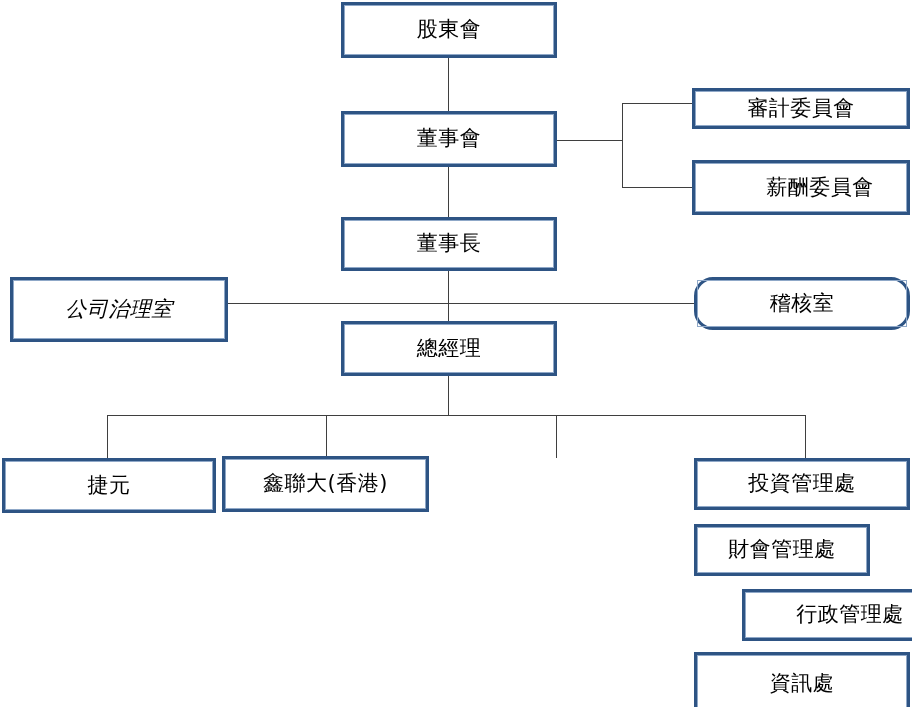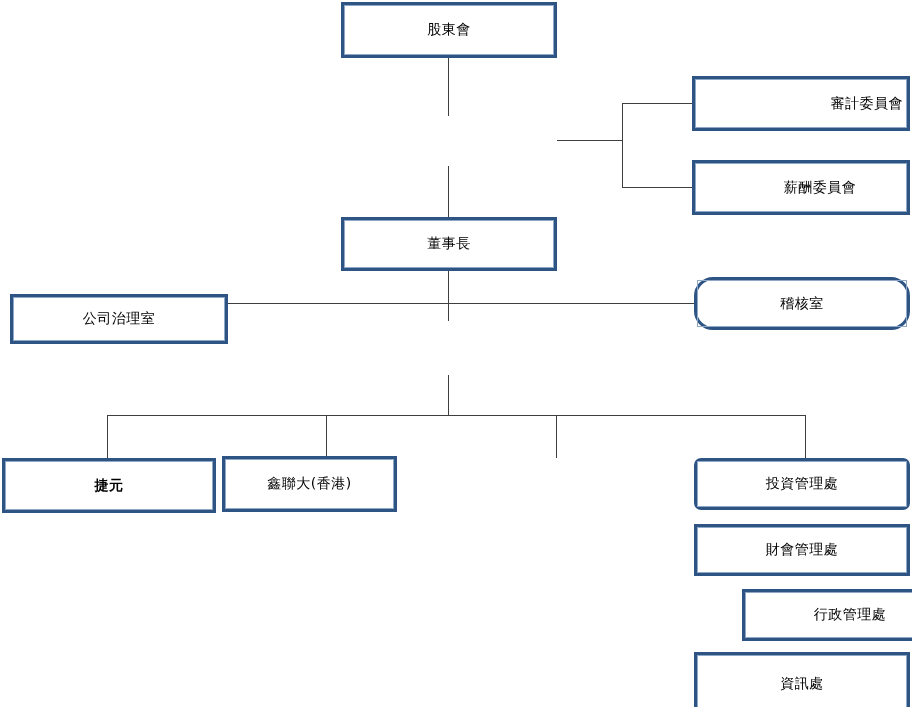--- a/index.html
+++ b/index.html
@@ -22,21 +22,21 @@
   .node {
     position: absolute;
     box-sizing: border-box;
     background: #ffffff;
     border: 3px solid #2e5484;
     display: flex;
     align-items: center;
     justify-content: center;
     text-align: center;
     color: #000000;
-    font-size: 14px;
+    font-size: 21px;
     line-height: 1.1;
     letter-spacing: 0.5px;
     white-space: nowrap;
     z-index: 3;
   }
   .node .label {
     display: block;
     padding: 0 4px;
   }
   
@@ -79,56 +79,62 @@
   <div class="line h" style="left:107px; top:415px; width:699px;"></div>
   <div class="line v" style="left:107px; top:415px; height:43px;"></div>
   <div class="line v" style="left:326px; top:415px; height:41px;"></div>
   <div class="line v" style="left:556px; top:415px; height:43px;"></div>
   <div class="line v" style="left:805px; top:415px; height:43px;"></div>
 
   <div class="node" style="left:341px; top:2px; width:216px; height:56px;">
     <span class="label">股東會</span>
   </div>
 
+  <div class="node" style="left:341px; top:111px; width:216px; height:56px;">
+    <span class="label">董事會</span>
+  </div>
 
-  <div class="node" style="left:692px; top:76px; width:218px; height:55px;justify-content:flex-end;">
+  <div class="node" style="left:692px; top:88px; width:218px; height:41px;">
     <span class="label">審計委員會</span>
   </div>
 
   <div class="node" style="left:692px; top:160px; width:218px; height:55px;padding-left:38px;">
     <span class="label">薪酬委員會</span>
   </div>
 
   <div class="node" style="left:341px; top:217px; width:216px; height:54px;">
     <span class="label">董事長</span>
   </div>
 
-  <div class="node" style="left:10px; top:294px; width:218px; height:50px;">
+  <div class="node" style="left:10px; top:277px; width:218px; height:65px;font-style:italic;">
     <span class="label">公司治理室</span>
   </div>
 
   <div class="node" style="left:694px; top:277px; width:216px; height:53px;border-radius:19px;">
     <span class="label">稽核室</span>
   </div>
 
+  <div class="node" style="left:341px; top:321px; width:216px; height:55px;">
+    <span class="label">總經理</span>
+  </div>
 
-  <div class="node" style="left:2px; top:458px; width:214px; height:55px;font-weight:bold;">
+  <div class="node" style="left:2px; top:458px; width:214px; height:55px;">
     <span class="label">捷元</span>
   </div>
 
-  <div class="node" style="left:222px; top:456px; width:175px; height:56px;justify-content:center;">
+  <div class="node" style="left:222px; top:456px; width:207px; height:56px;justify-content:center;">
     <span class="label">鑫聯大(香港)</span>
   </div>
 
 
-  <div class="node" style="left:694px; top:458px; width:216px; height:52px;border-radius:7px;">
+  <div class="node" style="left:694px; top:458px; width:216px; height:52px;">
     <span class="label">投資管理處</span>
   </div>
 
-  <div class="node" style="left:694px; top:524px; width:216px; height:52px;">
+  <div class="node" style="left:694px; top:524px; width:176px; height:52px;">
     <span class="label">財會管理處</span>
   </div>
 
   <div class="node" style="left:694px; top:589px; width:216px; height:52px;margin-left:48px;">
     <span class="label">行政管理處</span>
   </div>
 
   <div class="node" style="left:694px; top:652px; width:216px; height:64px;align-items:center;">
     <span class="label">資訊處</span>
   </div>

